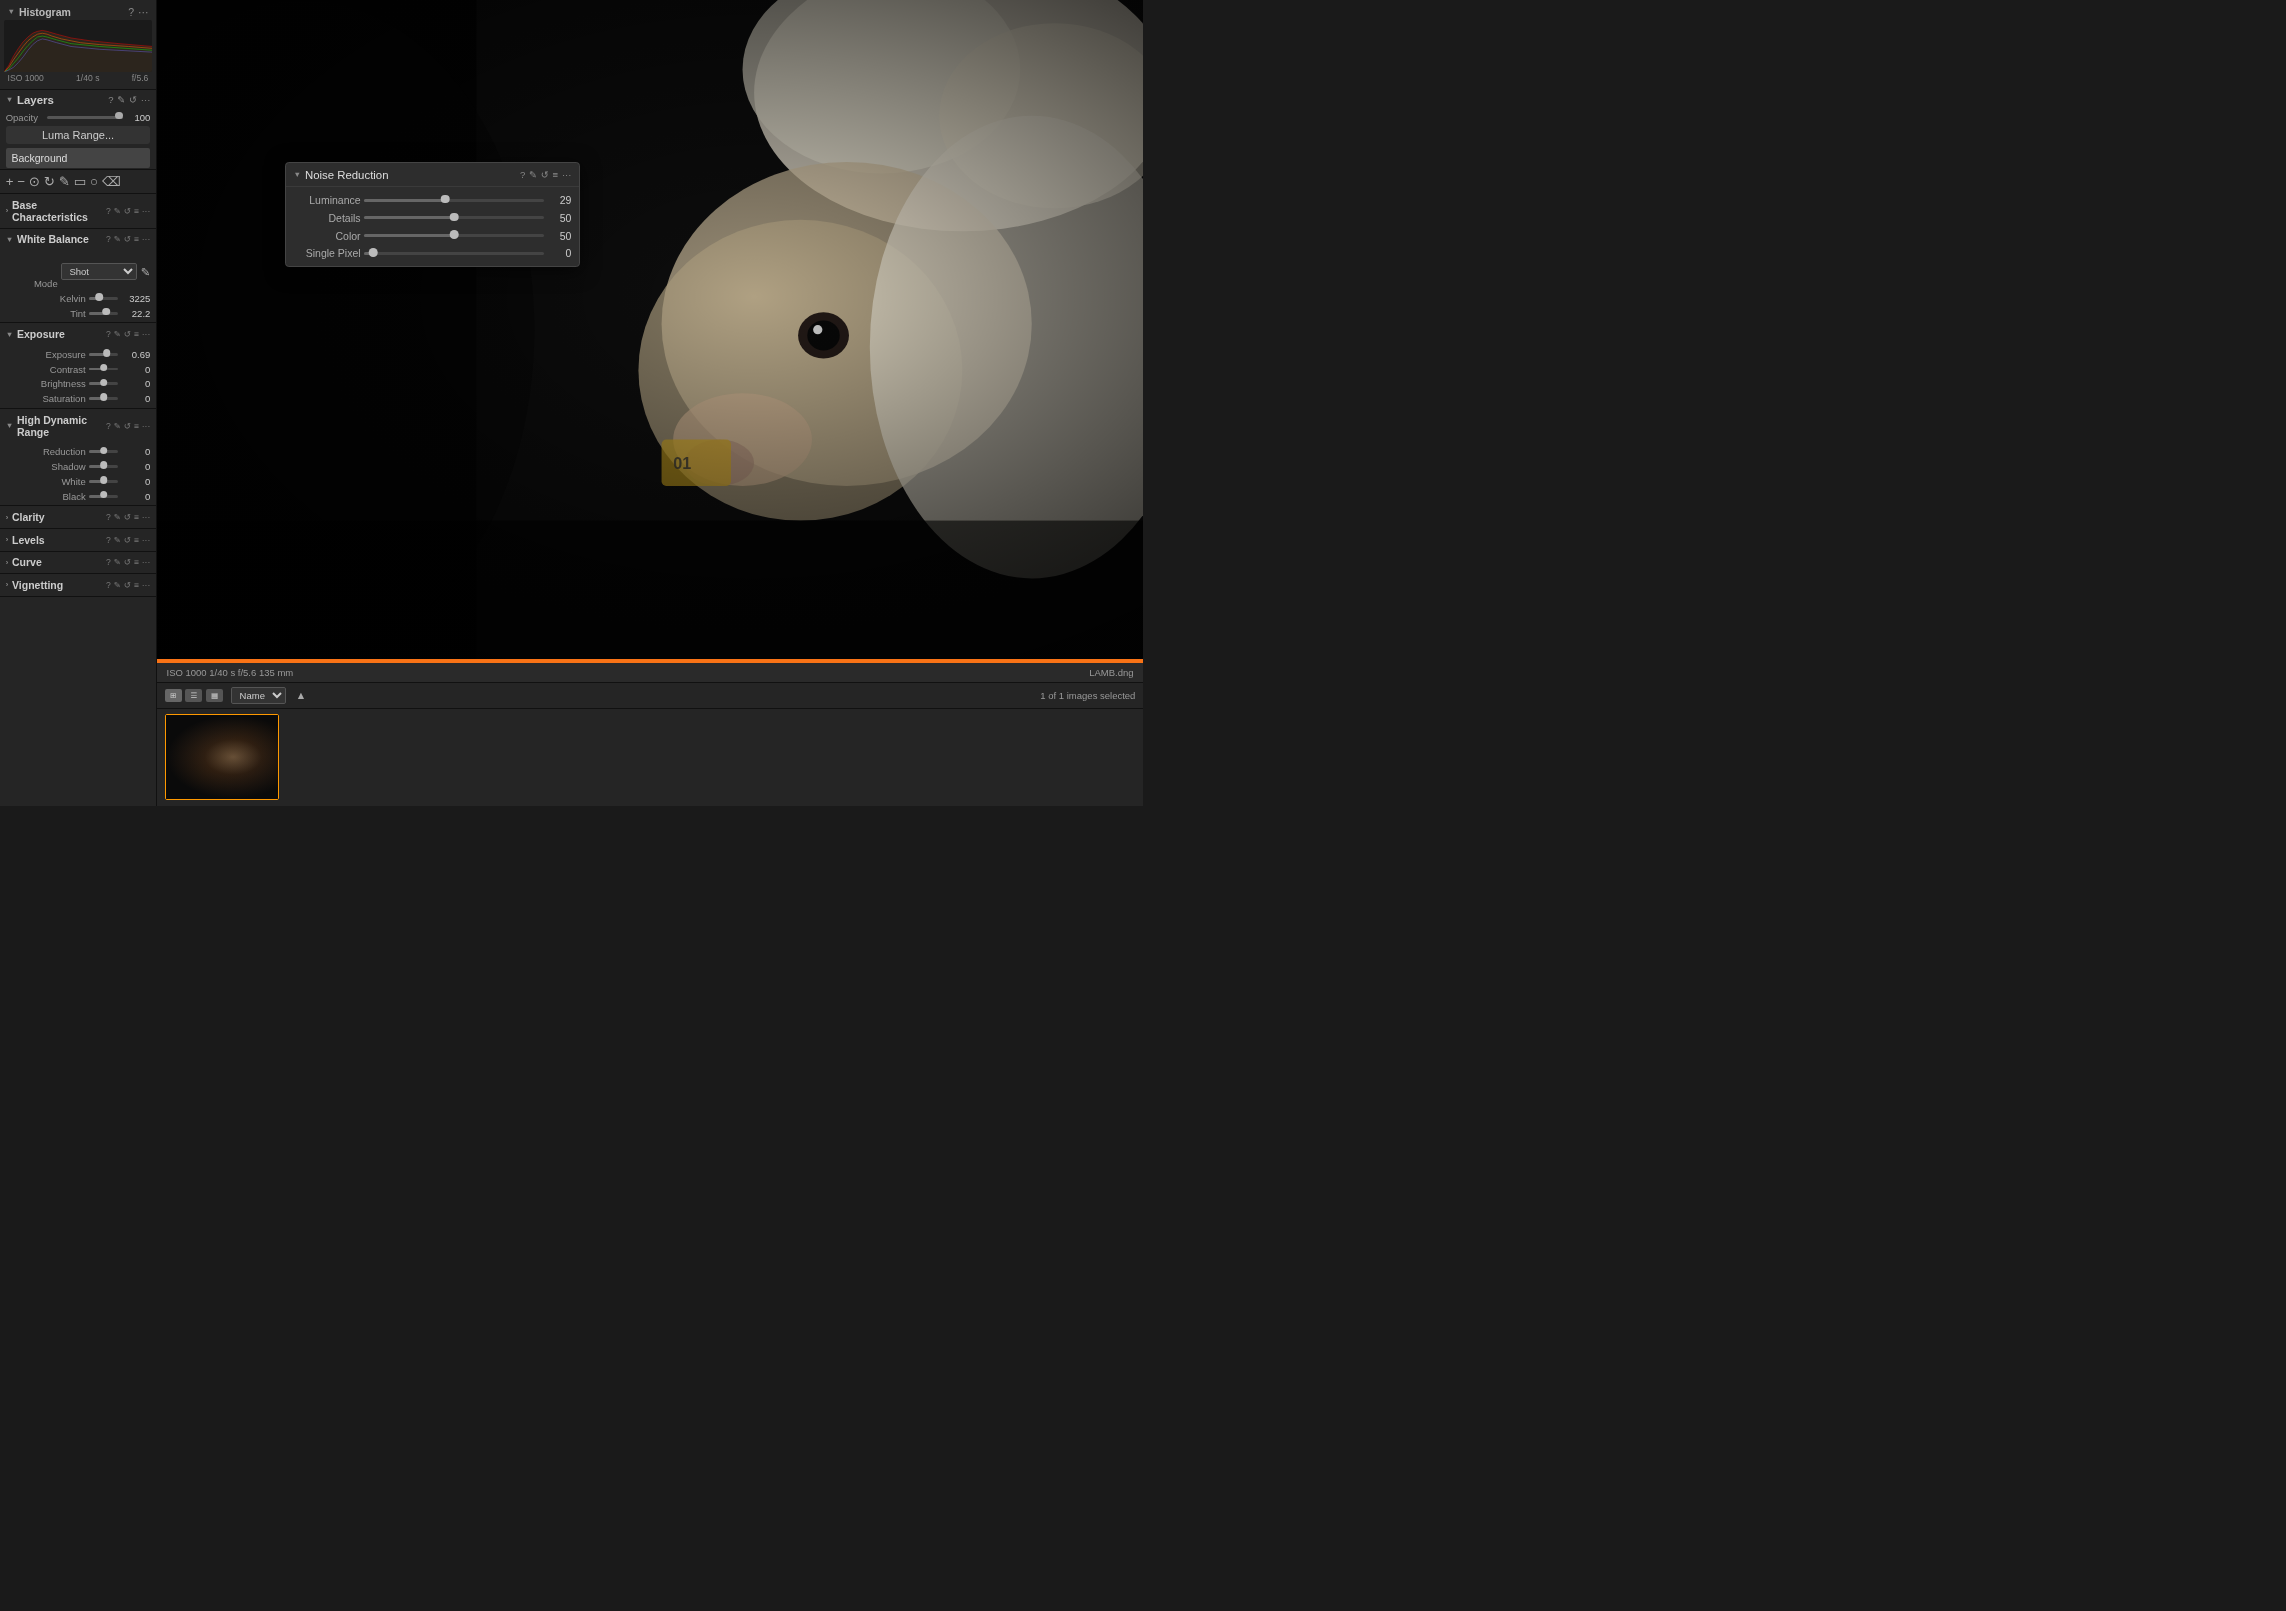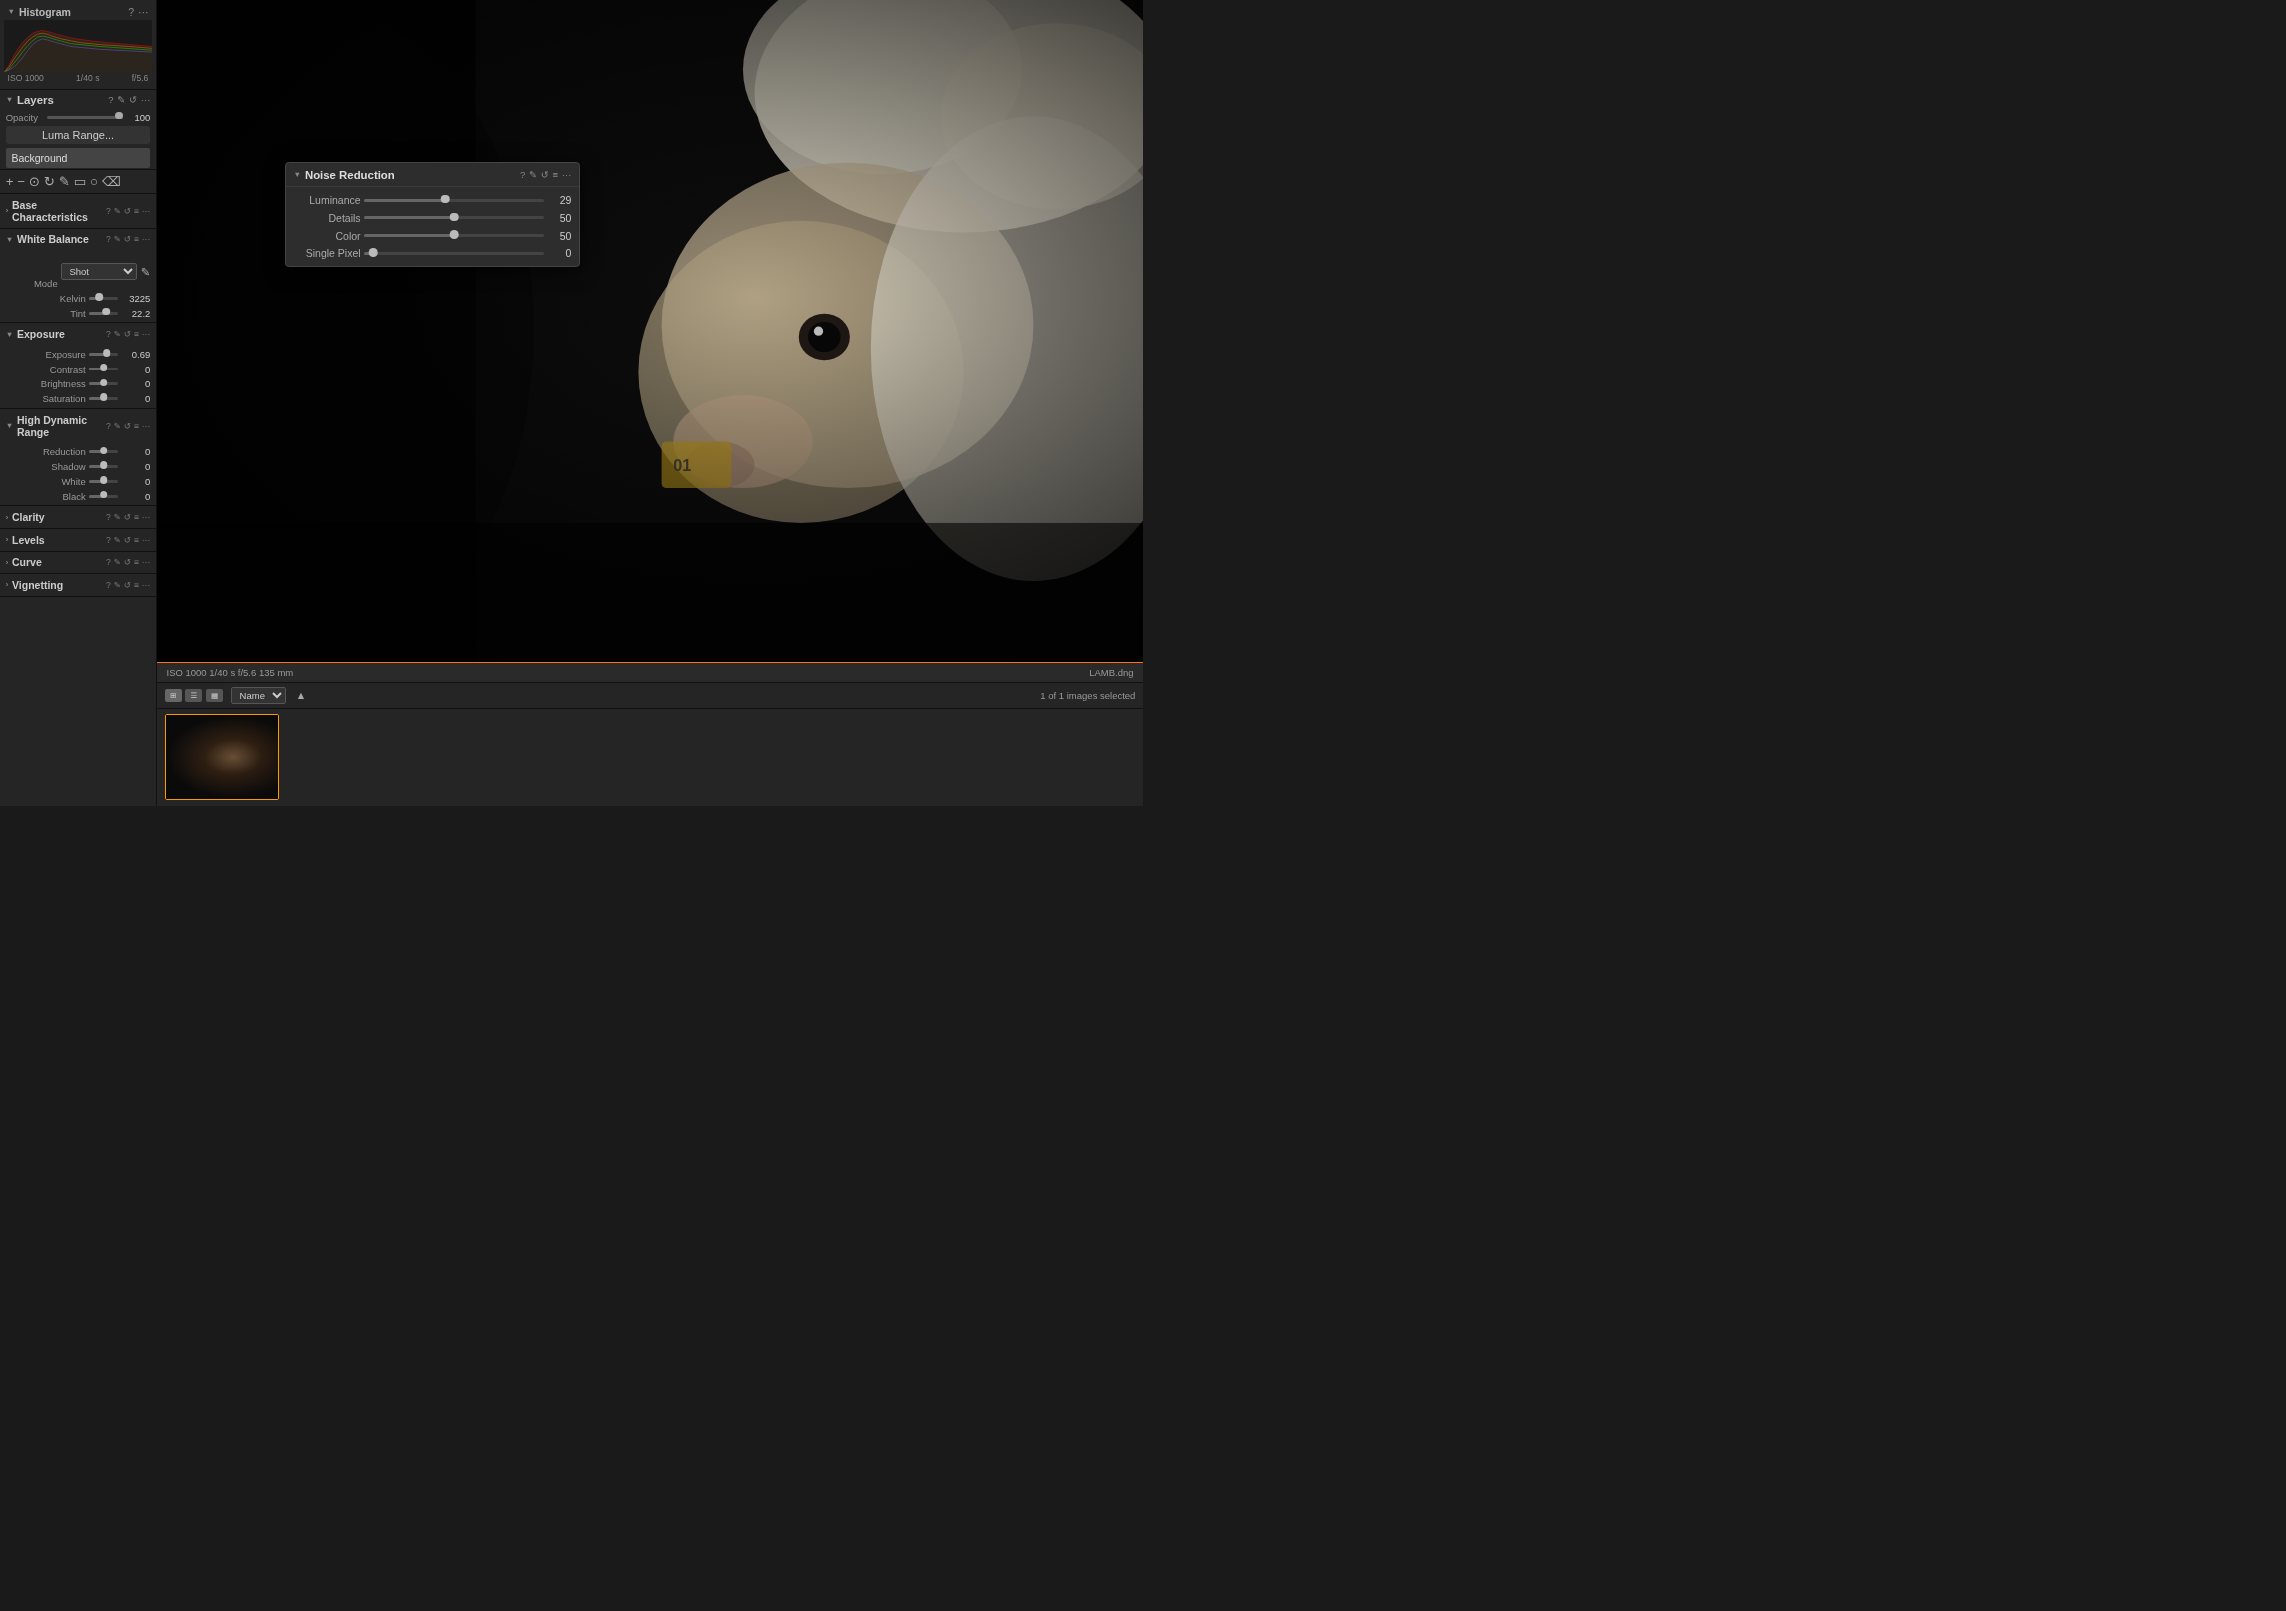--- a/index.html
+++ b/index.html
@@ -62,21 +62,21 @@
       linear-gradient(180deg, #111 0%, #1a1208 40%, #0a0a0a 100%);
       position: relative; overflow: hidden; }
     .lamb-overlay { position: absolute; inset: 0; 
       background: 
         radial-gradient(ellipse at 70% 40%, rgba(200,180,160,0.6) 0%, rgba(140,110,80,0.3) 25%, transparent 50%),
         radial-gradient(ellipse at 90% 20%, rgba(240,235,225,0.8) 0%, rgba(180,160,130,0.4) 20%, transparent 40%),
         radial-gradient(ellipse at 50% 60%, rgba(180,140,100,0.4) 0%, transparent 30%),
         linear-gradient(135deg, rgba(0,0,0,0.8) 0%, rgba(20,15,10,0.3) 40%, rgba(0,0,0,0.1) 70%); }
 
     
-    .status-bar { background: #2a2a2a; border-top: 1px solid #f97316; padding: 3.8px 9.5px; display: flex; align-items: center; justify-content: space-between; font-size: 9.5px; color: #999; }
+    .status-bar { background: #2a2a2a; border-top: 4px solid #f97316; padding: 3.8px 9.5px; display: flex; align-items: center; justify-content: space-between; font-size: 9.5px; color: #999; }
 
     
     .filmstrip { height: 124px; background: #252525; border-top: 1px solid #111; display: flex; flex-direction: column; }
     .filmstrip-toolbar { display: flex; align-items: center; padding: 3.8px 7.6px; gap: 7.6px; border-bottom: 1px solid #111; }
     .filmstrip-view-icons { display: flex; gap: 3.8px; }
     .view-icon { width: 17px; height: 13.3px; background: #555; border-radius: 1.9px; display: flex; align-items: center; justify-content: center; cursor: pointer; font-size: 7.6px; color: #ccc; }
     .view-icon.active { background: #666; }
     .sort-select { background: #333; border: 1px solid #555; color: #ccc; font-size: 9.5px; padding: 1px 3.8px; border-radius: 1.9px; }
     .sort-dir { color: #aaa; cursor: pointer; margin-left: 1.9px; }
     .images-count { margin-left: auto; font-size: 9.5px; color: #999; }
@@ -84,21 +84,21 @@
     .film-thumb { width: 114px; height: 86px; background: #1a1a1a; border-radius: 1.9px; overflow: hidden; flex-shrink: 0; border: 1.9px solid #555; position: relative; }
     .film-thumb.selected { border-color: #f90; }
     .film-thumb-img { width: 100%; height: 100%; background: 
       radial-gradient(ellipse at 60% 50%, rgba(180,140,100,0.5) 0%, rgba(80,50,30,0.4) 30%, #0a0a0a 70%),
       linear-gradient(135deg, #111 0%, #1a1208 50%, #0a0a0a 100%); }
 
     
     .noise-popup { position: absolute; top: 162px; left: 128px; width: 295px; background: #2d2d2d; border: 1px solid #444; border-radius: 3.8px; box-shadow: 0 3.8px 19px rgba(0,0,0,0.6); z-index: 100; }
     .noise-header { display: flex; align-items: center; justify-content: space-between; padding: 5.7px 7.6px; border-bottom: 1px solid #3a3a3a; }
     .noise-header-left { display: flex; align-items: center; gap: 3.8px; }
-    .noise-title { font-size: 11.4px; font-weight: 700; color: #ddd; }
+    .noise-title { font-size: 11.4px; font-weight: 400; color: #ddd; }
     .noise-icons { display: flex; gap: 3.8px; color: #888; font-size: 9.5px; }
     .noise-content { padding: 3.8px 0; }
     .noise-slider-row { display: flex; align-items: center; padding: 2.9px 7.6px; gap: 3.8px; }
     .noise-label { color: #aaa; font-size: 10.5px; width: 67px; text-align: right; }
     .noise-track { flex: 1; height: 2.9px; background: #444; border-radius: 1.9px; position: relative; }
     .noise-fill { height: 100%; background: #666; border-radius: 1.9px; }
     .noise-thumb { position: absolute; top: -3.8px; width: 8.6px; height: 8.6px; background: #bbb; border-radius: 50%; transform: translateX(-50%); }
     .noise-value { font-size: 10.5px; color: #ccc; width: 24px; text-align: right; }
 
     .chevron { font-size: 7.6px; color: #888; }

